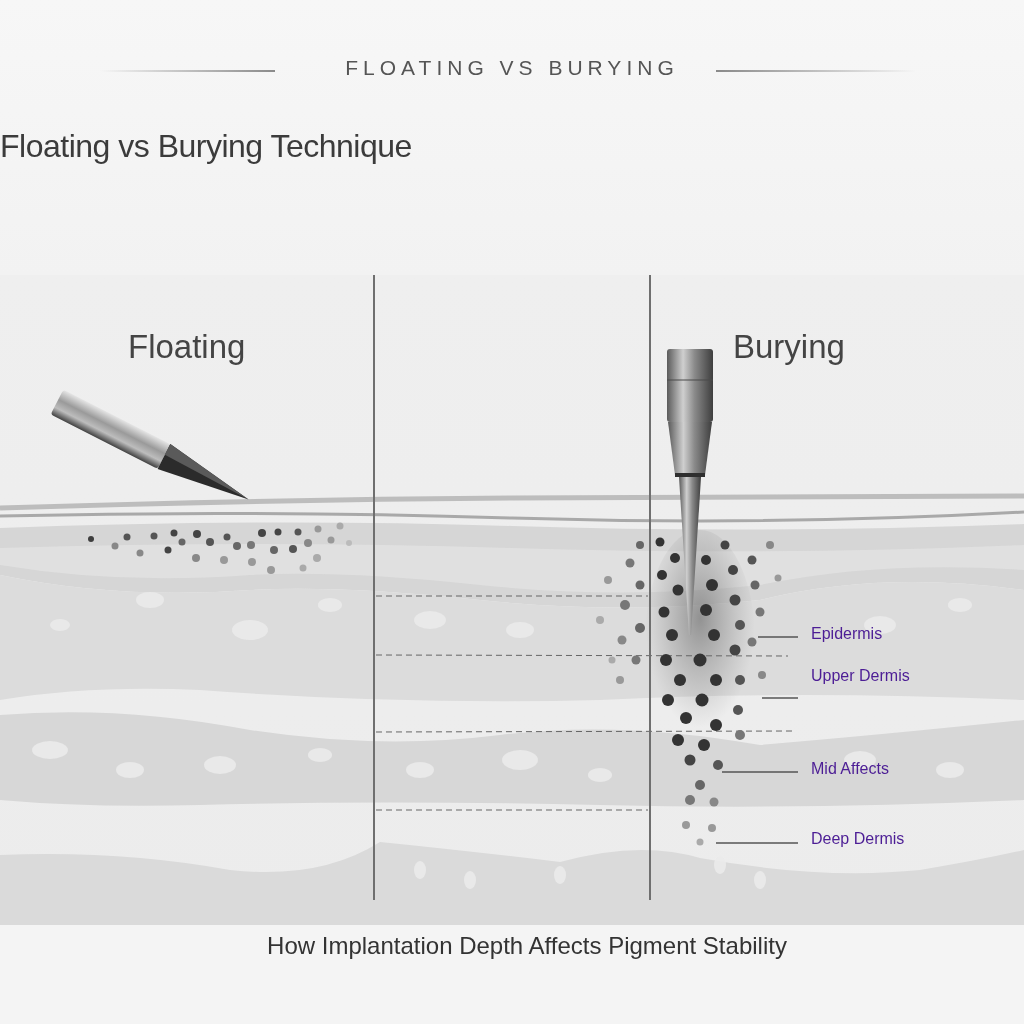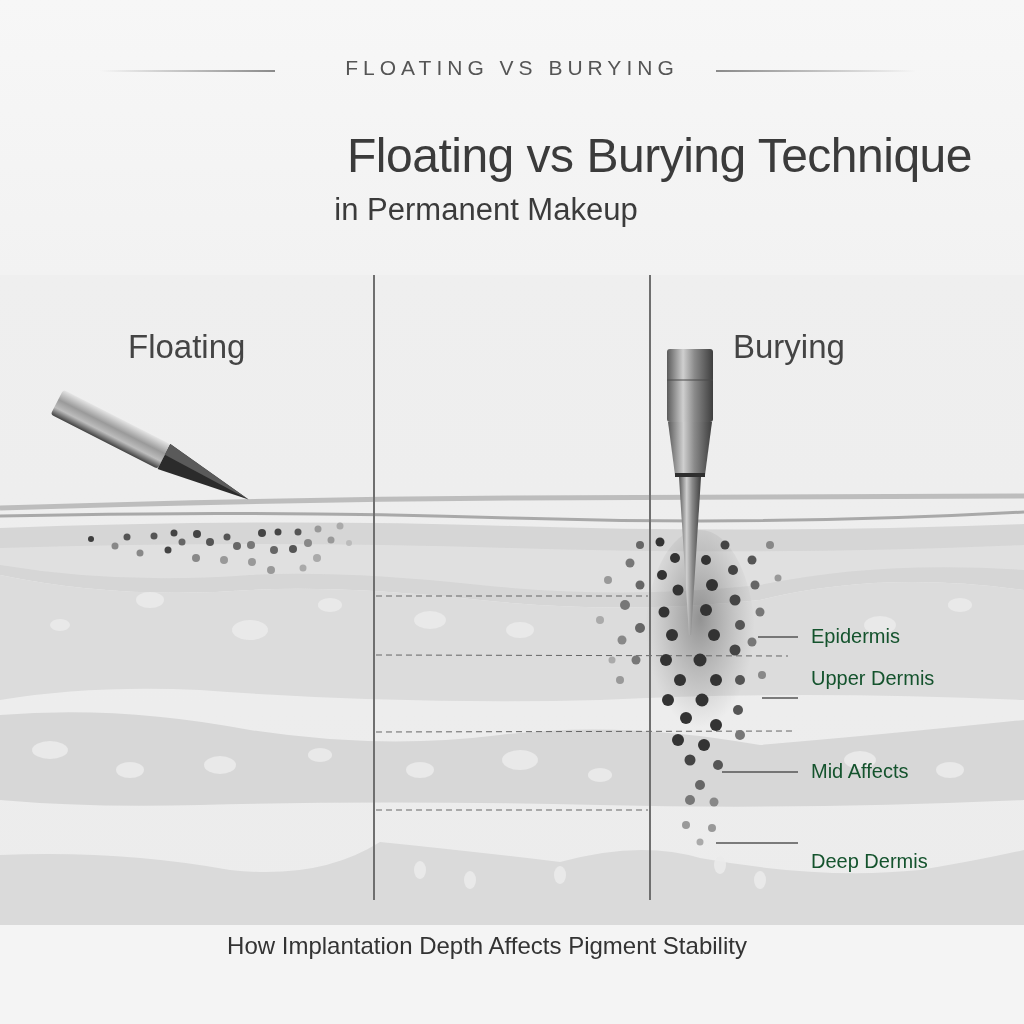--- a/index.html
+++ b/index.html
@@ -2,36 +2,35 @@
 <html><head>
 <meta charset="utf-8">
 <style>
   html, body { margin: 0; padding: 0; }
   body { width: 1024px; height: 1024px; background: #f4f4f4; position: relative; overflow: hidden; font-family: "Liberation Sans", "DejaVu Sans", sans-serif; color: #3a3a3a; }
   .header { position: absolute; left: 0; top: 0; width: 1024px; height: 275px; background: linear-gradient(#f7f7f7, #f2f2f2); }
   .kicker { position: absolute; top: 56px; left: 0; width: 1024px; text-align: center; font-size: 21px; letter-spacing: 5px; color: #555; }
   .rule { position: absolute; top: 70px; height: 2px; background: linear-gradient(90deg, rgba(120,120,120,0), #8a8a8a); }
   .rule.left { left: 100px; width: 175px; }
   .rule.right { left: 716px; width: 200px; background: linear-gradient(90deg, #8a8a8a, rgba(120,120,120,0)); }
-  .title { position: absolute; top: 128px; left: 0; width: 972px; text-align: right; font-size: 48px; color: #3b3b3b; letter-spacing: -0.5px; }
+  .title { position: absolute; top: 128px; left: 0; width: 972px; text-align: left; font-size: 32px; color: #3b3b3b; letter-spacing: -0.5px; }
   .subtitle { position: absolute; top: 192px; left: 0; width: 972px; text-align: center; font-size: 31px; color: #3b3b3b; }
   .diagram { position: absolute; left: 0; top: 275px; width: 1024px; height: 650px; }
   .panel-label { position: absolute; font-size: 33px; color: #444; }
-  .layer-label { position: absolute; font-size: 20px; color: #14532d; }
-  .caption { position: absolute; top: 932px; left: 0; width: 974px; text-align: center; font-size: 24px; color: #333; }
+  .layer-label { position: absolute; font-size: 16px; color: #4c1d95; }
+  .caption { position: absolute; top: 932px; left: 0; width: 974px; text-align: center; font-size: 24px; color: #333; padding-left: 40px; }
 </style>
 </head>
 <body>
 
 <div class="header">
   <div class="rule left"></div>
   <div class="kicker">FLOATING VS BURYING</div>
   <div class="rule right"></div>
   <div class="title">Floating vs Burying Technique</div>
-  <div class="subtitle">in Permanent Makeup</div>
 </div>
 
 <div class="diagram">
   <svg width="1024" height="650" viewBox="0 275 1024 650" xmlns="http://www.w3.org/2000/svg">
     <defs>
       <linearGradient id="bg" x1="0" y1="0" x2="0" y2="1">
         <stop offset="0" stop-color="#efefef"></stop>
         <stop offset="1" stop-color="#ececec"></stop>
       </linearGradient>
       <linearGradient id="metal" x1="0" y1="0" x2="1" y2="0">
@@ -212,16 +211,16 @@
       <line x1="716" y1="843" x2="798" y2="843"></line>
     </g>
   </svg>
 
   <div class="panel-label" style="left:128px; top:53px;">Floating</div>
   <div class="panel-label" style="left:733px; top:53px;">Burying</div>
 
   <div class="layer-label" style="left:811px; top:350px;">Epidermis</div>
   <div class="layer-label" style="left:811px; top:392px;">Upper Dermis</div>
   <div class="layer-label" style="left:811px; top:485px;">Mid Affects</div>
-  <div class="layer-label" style="left:811px; top:555px;margin-top:20px;">Deep Dermis</div>
+  <div class="layer-label" style="left:811px; top:555px;">Deep Dermis</div>
 </div>
 
 <div class="caption">How Implantation Depth Affects Pigment Stability</div>
 
 </body></html>

